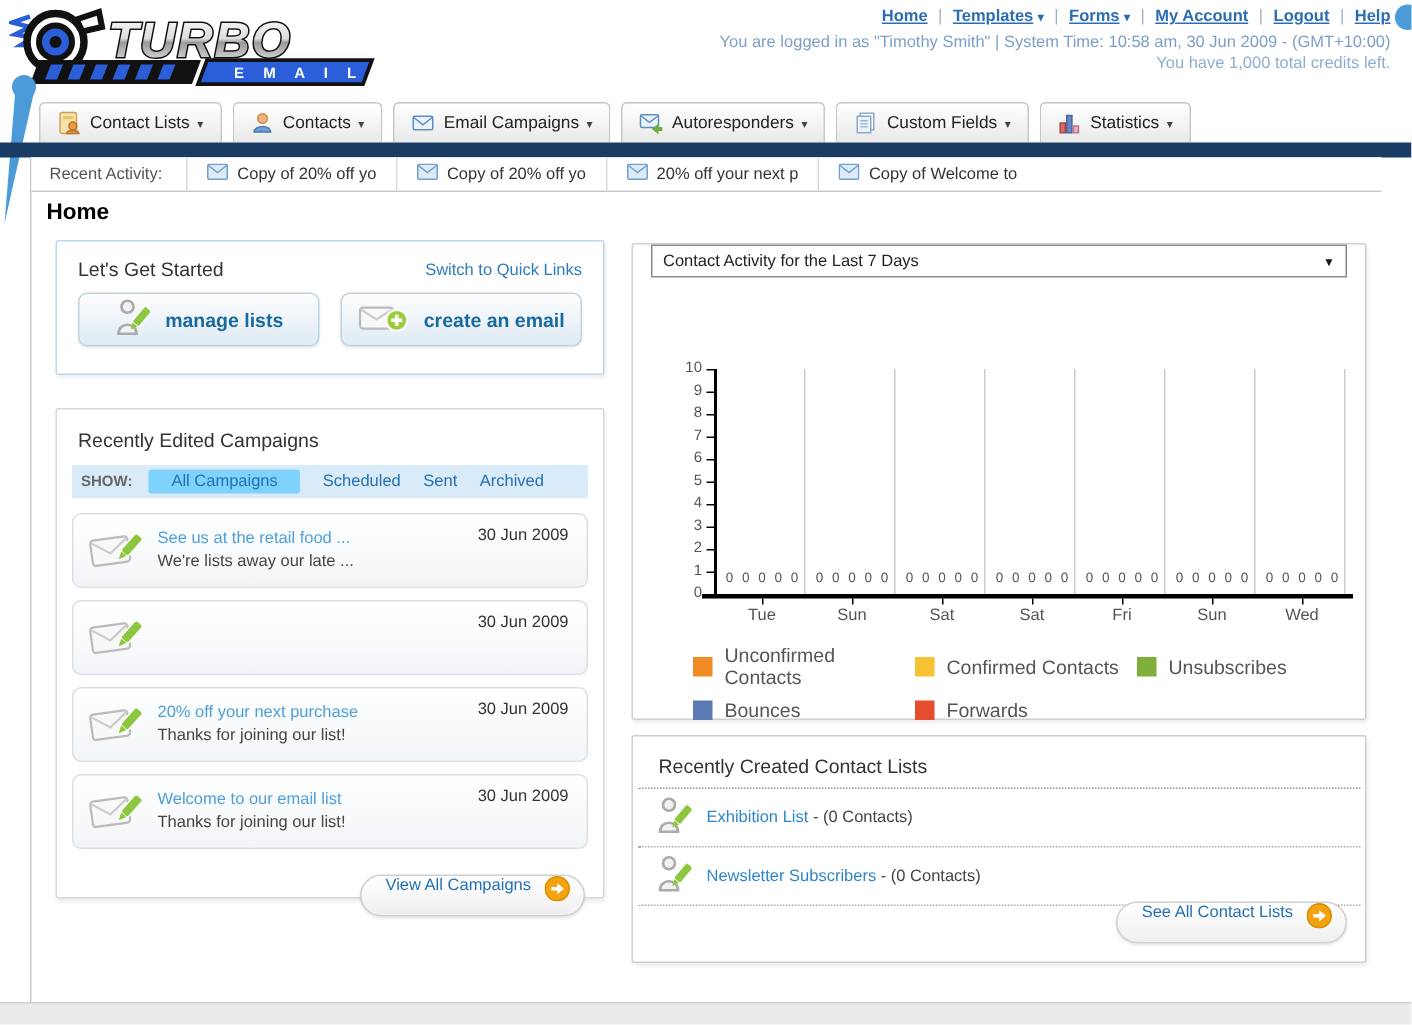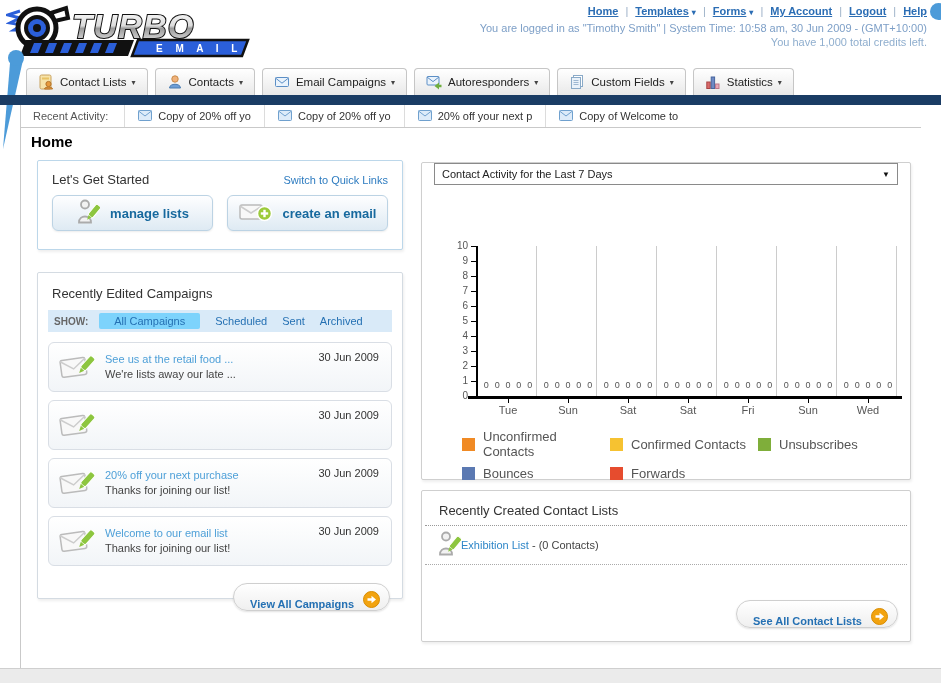--- a/index.html
+++ b/index.html
@@ -57,22 +57,22 @@
   .filter.active{background:#7dd3fc;padding:2px 15px;border-radius:2px}
   .camp-list{padding:10px 10px 0}
   .camp-item{position:relative;border:1px solid #D9DEE5;border-radius:6px;background:linear-gradient(#FFFFFF,#F2F5F8);
              height:48px;margin-bottom:8px;display:flex;align-items:center;padding:0 10px;cursor:pointer}
   .camp-icn{margin-right:10px;display:inline-flex}
   .camp-texts{font-size:11px;line-height:15px}
   .camp-title-link{color:#4FA0D8}
   .camp-sub{color:#444}
   .camp-date{position:absolute;top:8px;right:12px;font-size:11px;color:#333}
   .view-all-row{display:flex;justify-content:flex-end;padding:9px 12px 0}
-  .pill-btn{display:inline-flex;align-items:flex-end;gap:9px;height:26px;padding:0 9px 0 16px;border:1px solid #CFCFCF;
-            border-radius:14px;background:linear-gradient(#FFFFFF,#EFEFEF);font-size:11px;font-weight:bold;color:#2470B3;
+  .pill-btn{display:inline-flex;align-items:flex-start;gap:9px;height:26px;padding:0 9px 0 16px;border:1px solid #CFCFCF;
+            border-radius:14px;background:linear-gradient(#FFFFFF,#EFEFEF);font-size:11px;font-weight:normal;color:#2470B3;
             cursor:pointer;box-shadow:0 1px 2px rgba(0,0,0,.12)}
 
   
   .col-right{position:absolute;left:400px;top:57px;width:490px}
   .stats-panel{height:316px;position:relative;margin-bottom:10px}
   .stats-title{font-size:13px;color:#333;padding:12px 14px 9px}
   .selectbox{margin:0 12px;height:20px;border:1px solid #8A8A8A;display:flex;align-items:center;justify-content:space-between;
              font-size:11px;color:#222;padding:0 7px;background:#fff;cursor:pointer}
   .select-caret{font-size:8px;color:#111}
 
@@ -87,21 +87,21 @@
   .zero{font-size:9px;color:#555}
   .day-row{position:absolute;left:38px;top:163px;width:420px;display:flex}
   .day{width:60px;text-align:center;font-size:11px;color:#555}
   .dtick{position:absolute;top:158px;width:1px;height:4px;background:#000}
   .legend{position:absolute;left:40px;top:266px;display:grid;grid-template-columns:148px 148px 160px;row-gap:7px}
   .leg-item{display:flex;align-items:center;gap:8px;font-size:13px;color:#555}
   .swatch{width:13px;height:13px;flex:0 0 13px}
 
   .cl-panel{position:relative;height:150px}
   .cl-title{font-size:13px;color:#333;padding:12px 14px 7px;border-bottom:1px dotted #999;margin:0 3px}
-  .cl-item{display:flex;align-items:center;padding:3px 12px;border-bottom:1px dotted #AAA;margin:0 3px;
+  .cl-item{display:flex;align-items:center;gap:10px;padding:3px 12px;border-bottom:1px dotted #AAA;margin:0 3px;
            font-size:11px;color:#444;height:32px}
   .cl-link{color:#2E86C8}
   .see-all-row{position:absolute;right:12px;bottom:12px}
 
   .footer{position:absolute;top:668px;left:0;width:941px;height:15px;background:#EBEBEB;border-top:1px solid #CFCFCF}
 </style>
 </head>
 <body>
 
 <div class="header">
@@ -523,20 +523,31 @@
             <span class="icn"><svg width="24" height="28" viewBox="0 0 24 28">
                 <circle cx="9" cy="6.5" r="4" fill="#F2F2F2" stroke="#ABABAB" stroke-width="1.8"></circle>
                 <path d="M3 24.5 c0-8 12-8 12 0 Z" fill="#F2F2F2" stroke="#ABABAB" stroke-width="1.8"></path>
                 <g transform="rotate(40 16 16)">
                   <rect x="13" y="5" width="6" height="14" rx="1.5" fill="#8DC63F" stroke="#FFF"></rect>
                   <path d="M14 19 l2 4.5 l2 -4.5 Z" fill="#8DC63F"></path>
                 </g>
               </svg></span>
             <span><a class="cl-link">Exhibition List</a><span> - (0 Contacts)</span></span>
           </div>
+          <div class="cl-item">
+            <span class="icn"><svg width="24" height="28" viewBox="0 0 24 28">
+                <circle cx="9" cy="6.5" r="4" fill="#F2F2F2" stroke="#ABABAB" stroke-width="1.8"></circle>
+                <path d="M3 24.5 c0-8 12-8 12 0 Z" fill="#F2F2F2" stroke="#ABABAB" stroke-width="1.8"></path>
+                <g transform="rotate(40 16 16)">
+                  <rect x="13" y="5" width="6" height="14" rx="1.5" fill="#8DC63F" stroke="#FFF"></rect>
+                  <path d="M14 19 l2 4.5 l2 -4.5 Z" fill="#8DC63F"></path>
+                </g>
+              </svg></span>
+            <span><a class="cl-link">Newsletter Subscribers</a><span> - (0 Contacts)</span></span>
+          </div>
         </div>
       <div class="see-all-row">
         <span class="pill-btn">
           <span>See All Contact Lists</span>
           <span class="icn">
             <svg width="17" height="17" viewBox="0 0 17 17">
                 <circle cx="8.5" cy="8.5" r="8" fill="#F2A30F" stroke="#D88C00"></circle>
                 <path d="M4.5 7.3 h4 V4.8 L13 8.5 L8.5 12.2 V9.7 h-4 Z" fill="#FFF"></path>
               </svg>
           </span>

